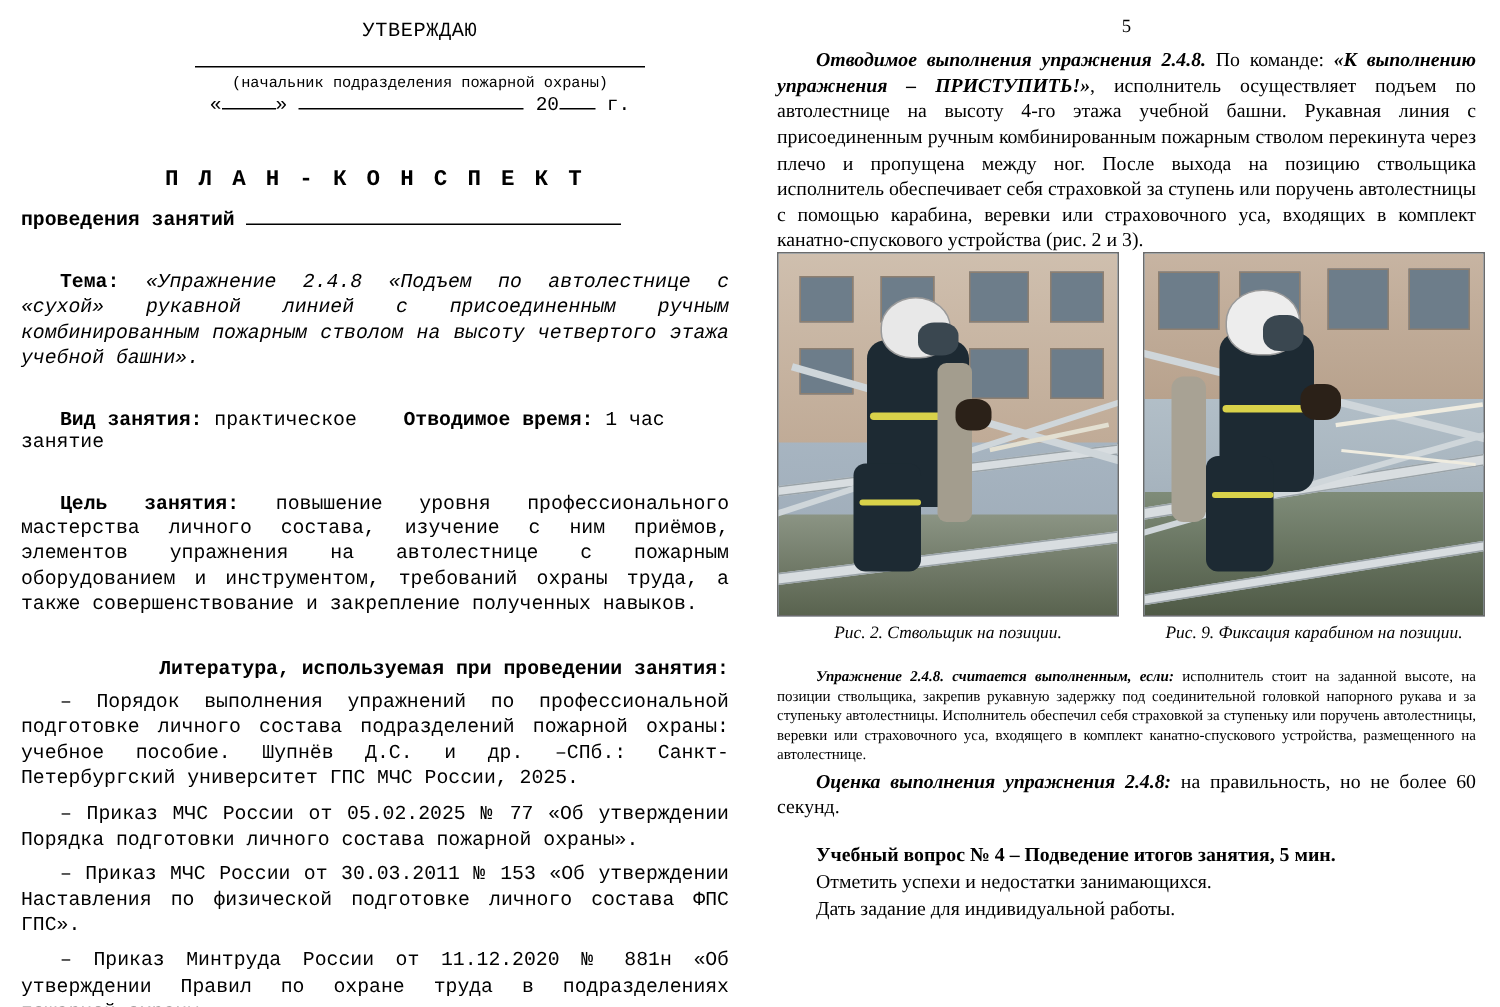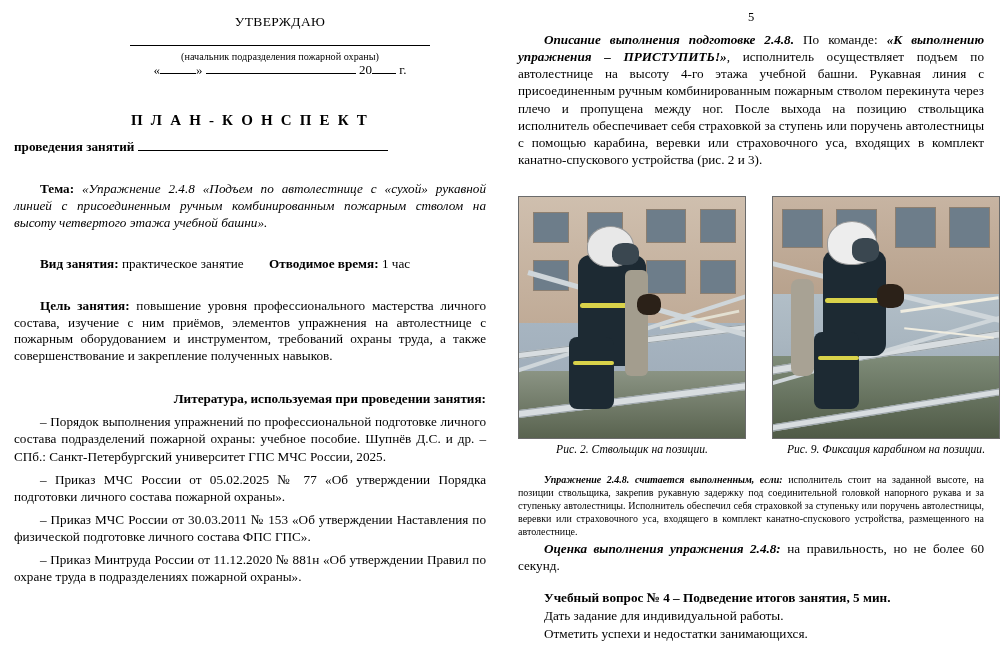--- a/index.html
+++ b/index.html
@@ -16,21 +16,21 @@
   .page {
     position: relative;
     width: 1000px; height: 671px;
     display: flex;
     gap: 0;
   }
   .col {
     position: relative;
     padding: 10px 14px 0 14px;
   }
-  .col-left { width: 500px; }
+  .col-left { width: 500px; font-family: Liberation Mono, monospace; }
   .col-right { width: 500px; padding-left: 18px; padding-right: 16px; }
 
   
   .approve-block {
     width: 100%;
     text-align: center;
     margin-top: 4px;
   }
   .approve-title {
     font-size: 13.5px;
@@ -116,22 +116,22 @@
     margin-bottom: 6px;
   }
   .r-para {
     font-size: 13.2px;
     line-height: 1.3;
     text-align: justify;
     text-indent: 26px;
   }
   .figs {
     display: flex;
-    gap: 26px;
-    margin-top: 28px;
+    gap: 16px;
+    margin-top: 0;
   }
   .fig { width: 228px; }
   .fig-img {
     width: 228px; height: 243px;
     border: 1px solid #6b6b6b;
     position: relative;
     overflow: hidden;
     background: #9fb0bd;
   }
   .fig-cap {
@@ -262,21 +262,21 @@
     <div class="lit-item">– Приказ МЧС России от 05.02.2025 № 77 «Об утверждении Порядка подготовки личного состава пожарной охраны».</div>
     <div class="lit-item">– Приказ МЧС России от 30.03.2011 № 153 «Об утверждении Наставления по физической подготовке личного состава ФПС ГПС».</div>
     <div class="lit-item">– Приказ Минтруда России от 11.12.2020 № 881н «Об утверждении Правил по охране труда в подразделениях пожарной охраны».</div>
   </div>
 
   <div class="col col-right">
 
     <div class="page-num">5</div>
 
     <div class="r-para">
-      <span class="bi">Описание выполнения подготовке 2.4.8.</span>
+      <span class="bi">Отводимое выполнения упражнения 2.4.8.</span>
       <span>По команде:</span>
       <span class="bi">«К выполнению упражнения – ПРИСТУПИТЬ!»</span><span>, исполнитель осуществляет подъем по автолестнице на высоту 4-го этажа учебной башни. Рукавная линия с присоединенным ручным комбинированным пожарным стволом перекинута через плечо и пропущена между ног. После выхода на позицию ствольщика исполнитель обеспечивает себя страховкой за ступень или поручень автолестницы с помощью карабина, веревки или страховочного уса, входящих в комплект канатно-спускового устройства (рис. 2 и 3).</span>
     </div>
 
     <div class="figs">
 
       <div class="fig">
         <div class="fig-img">
           <div class="sky"></div>
           <div class="bldg" style="height:52%; background:linear-gradient(#cfbfae,#c0ab97);"></div>
@@ -339,16 +339,16 @@
     <div class="r-block">
       <div class="r-para2">
         <span class="bi">Упражнение 2.4.8. считается выполненным, если:</span><span> исполнитель стоит на заданной высоте, на позиции ствольщика, закрепив рукавную задержку под соединительной головкой напорного рукава и за ступеньку автолестницы. Исполнитель обеспечил себя страховкой за ступеньку или поручень автолестницы, веревки или страховочного уса, входящего в комплект канатно-спускового устройства, размещенного на автолестнице.</span>
       </div>
       <div class="r-para3">
         <span class="bi">Оценка выполнения упражнения 2.4.8:</span><span> на правильность, но не более 60 секунд.</span>
       </div>
     </div>
 
     <div class="q-head">Учебный вопрос № 4 – Подведение итогов занятия, 5 мин.</div>
+    <div class="q-line">Отметить успехи и недостатки занимающихся.</div>
     <div class="q-line">Дать задание для индивидуальной работы.</div>
-    <div class="q-line">Отметить успехи и недостатки занимающихся.</div>
   </div>
 </div>
 
 </body></html>

